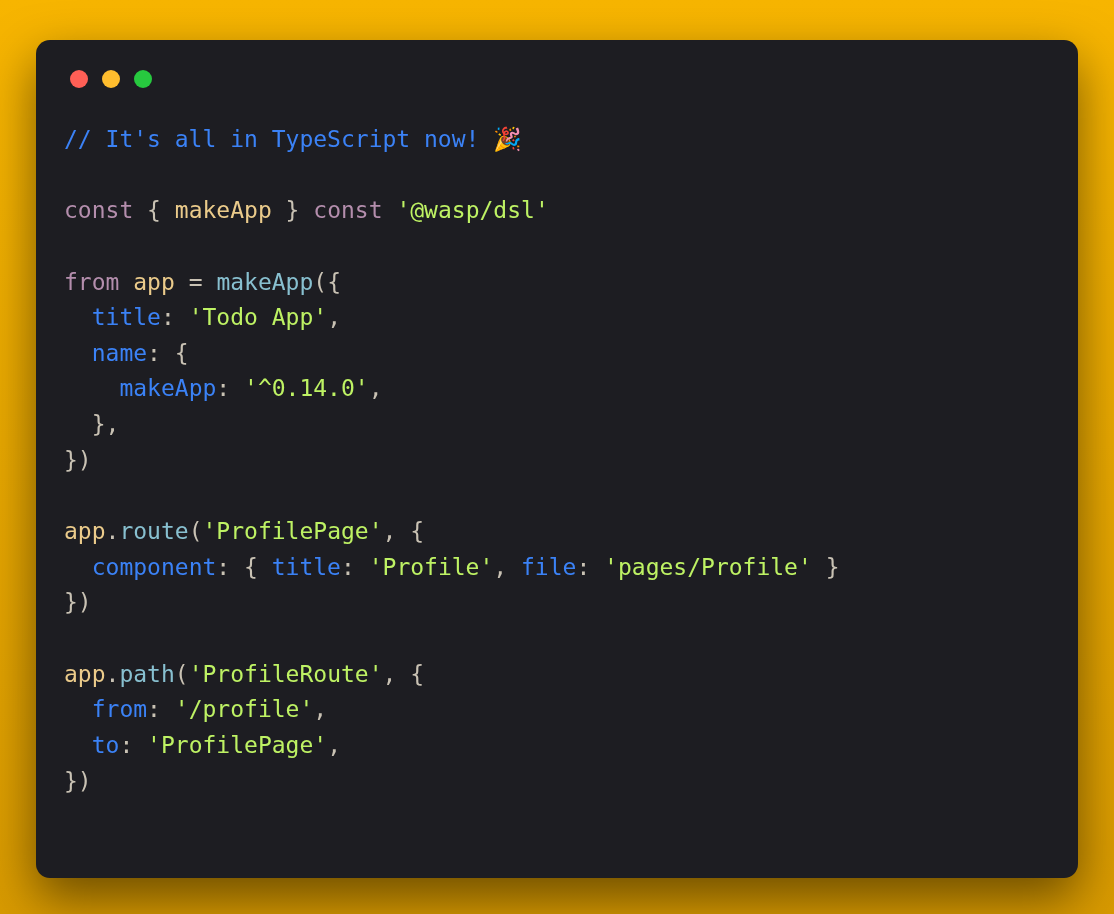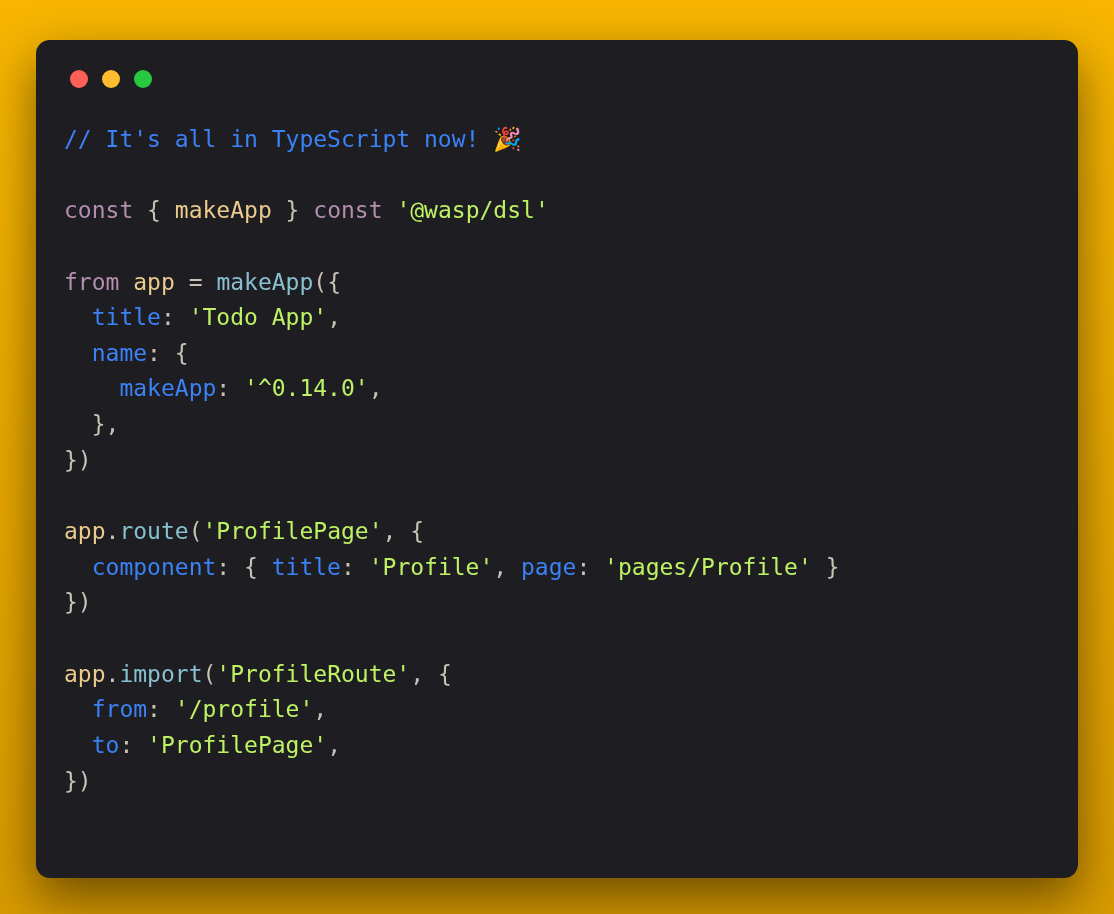--- a/index.html
+++ b/index.html
@@ -61,20 +61,20 @@
 <span class="c-keyword">const</span> <span class="c-punct">{ </span><span class="c-var">makeApp</span><span class="c-punct"> }</span> <span class="c-keyword">const</span> <span class="c-string">'@wasp/dsl'</span>
 
 <span class="c-keyword">from</span> <span class="c-var">app</span> <span class="c-punct">=</span> <span class="c-func">makeApp</span><span class="c-punct">({</span>
   <span class="c-prop">title</span><span class="c-punct">: </span><span class="c-string">'Todo App'</span><span class="c-punct">,</span>
   <span class="c-prop">name</span><span class="c-punct">: </span><span class="c-punct">{</span>
     <span class="c-prop">makeApp</span><span class="c-punct">: </span><span class="c-string">'^0.14.0'</span><span class="c-punct">,</span>
   <span class="c-punct">},</span>
 <span class="c-punct">})</span>
 
 <span class="c-var">app</span><span class="c-punct">.</span><span class="c-func">route</span><span class="c-punct">(</span><span class="c-string">'ProfilePage'</span><span class="c-punct">, </span><span class="c-punct">{</span>
-  <span class="c-prop">component</span><span class="c-punct">: </span><span class="c-punct">{ </span><span class="c-prop">title</span><span class="c-punct">: </span><span class="c-string">'Profile'</span><span class="c-punct">, </span><span class="c-prop">page</span><span class="c-punct">: </span><span class="c-string">'pages/Profile'</span><span class="c-punct"> }</span>
+  <span class="c-prop">component</span><span class="c-punct">: </span><span class="c-punct">{ </span><span class="c-prop">title</span><span class="c-punct">: </span><span class="c-string">'Profile'</span><span class="c-punct">, </span><span class="c-prop">file</span><span class="c-punct">: </span><span class="c-string">'pages/Profile'</span><span class="c-punct"> }</span>
 <span class="c-punct">})</span>
 
-<span class="c-var">app</span><span class="c-punct">.</span><span class="c-func">import</span><span class="c-punct">(</span><span class="c-string">'ProfileRoute'</span><span class="c-punct">, </span><span class="c-punct">{</span>
+<span class="c-var">app</span><span class="c-punct">.</span><span class="c-func">path</span><span class="c-punct">(</span><span class="c-string">'ProfileRoute'</span><span class="c-punct">, </span><span class="c-punct">{</span>
   <span class="c-prop">from</span><span class="c-punct">: </span><span class="c-string">'/profile'</span><span class="c-punct">,</span>
   <span class="c-prop">to</span><span class="c-punct">: </span><span class="c-string">'ProfilePage'</span><span class="c-punct">,</span>
 <span class="c-punct">})</span></pre>
 </div>
 
 </body></html>

